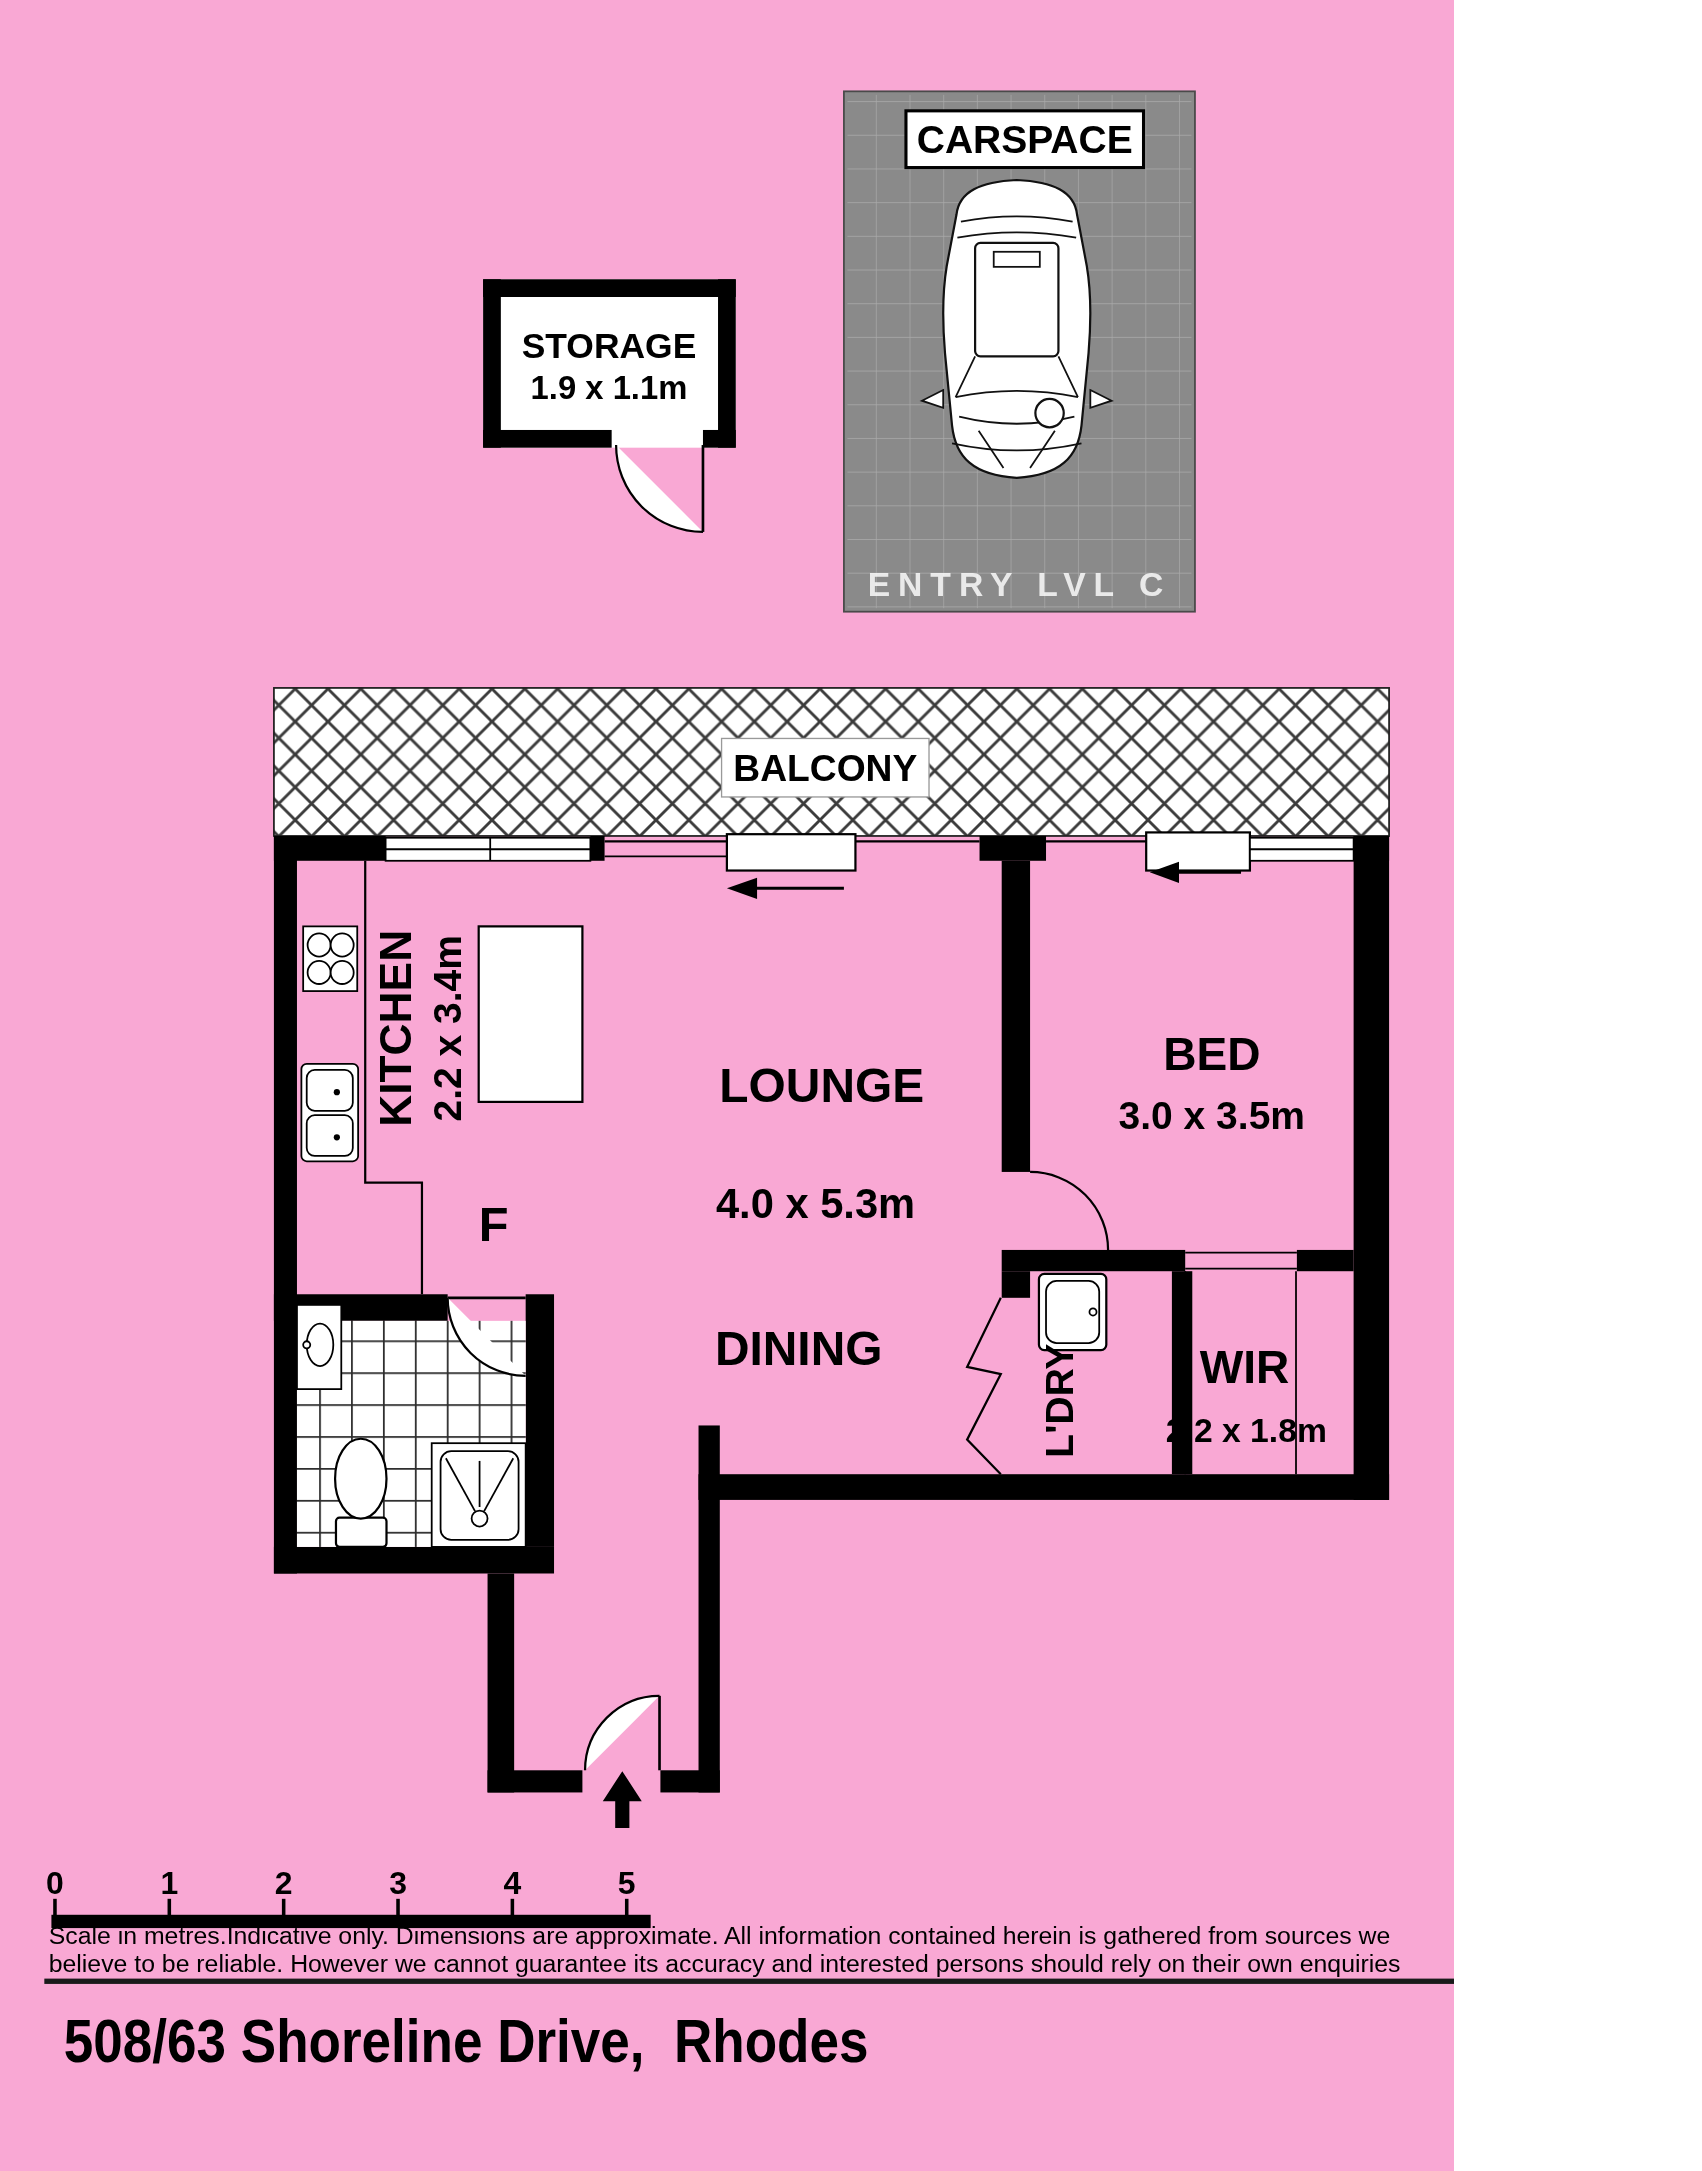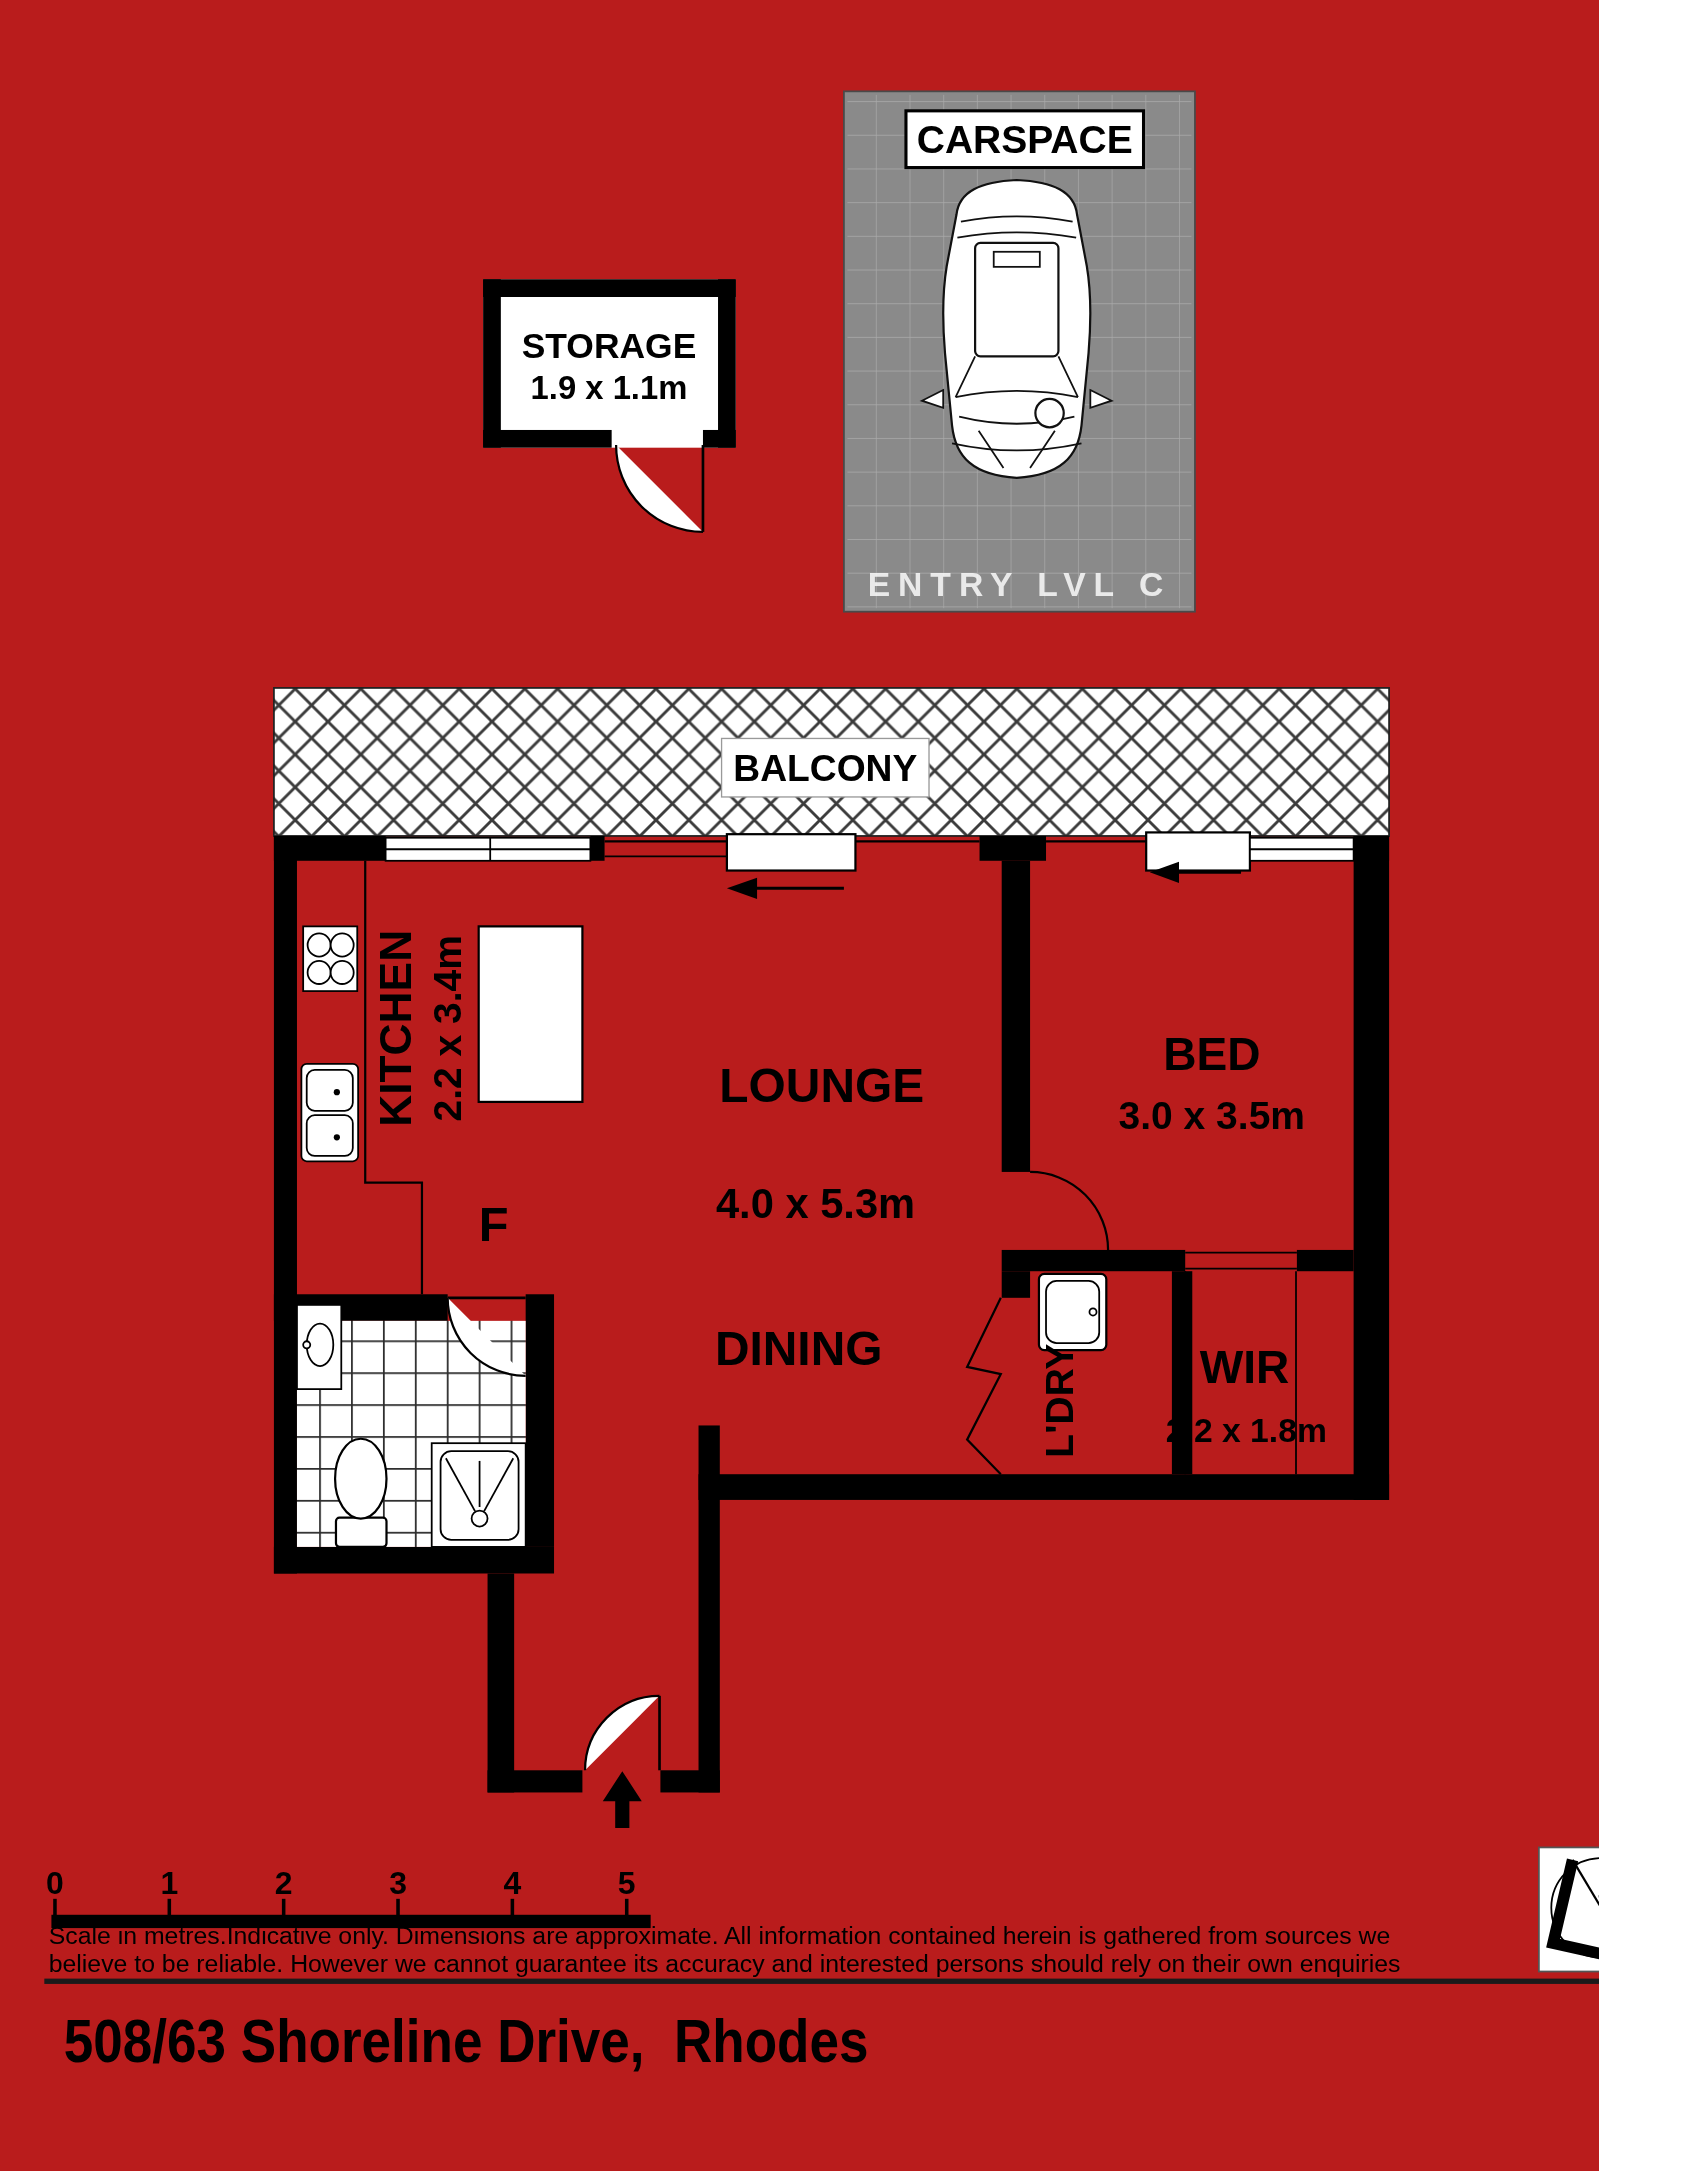--- a/index.html
+++ b/index.html
@@ -1,16 +1,16 @@
 <!DOCTYPE html>
 <html style="font-size:14px"><head>
 <meta charset="utf-8">
 <style>
   html,body{margin:0;padding:0;background:#ffffff;}
-  .canvas{position:relative;width:1599px;height:2171px;background:#b91c1c;overflow:hidden;
+  .canvas{position:relative;width:1454px;height:2171px;background:#f9a8d4;overflow:hidden;
           font-family:"Liberation Sans", sans-serif;}
   svg text{font-family:"Liberation Sans", sans-serif;}
   .room-label{font-weight:bold;fill:#000;}
   .distressed{opacity:.82;letter-spacing:9px;filter:blur(.6px);}
   .addr{font-weight:bold;}
 </style>
 </head>
 <body>
 
 <div class="canvas">

